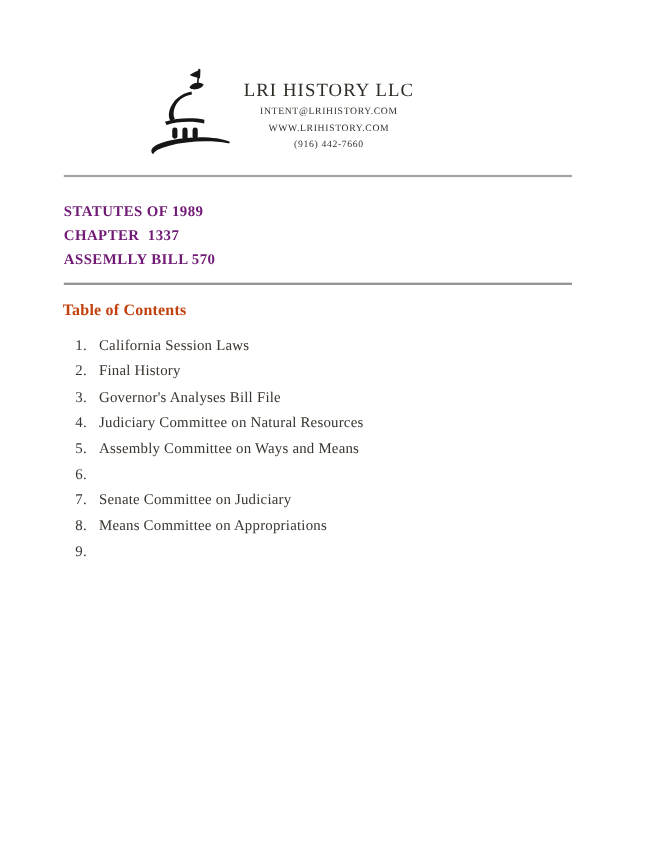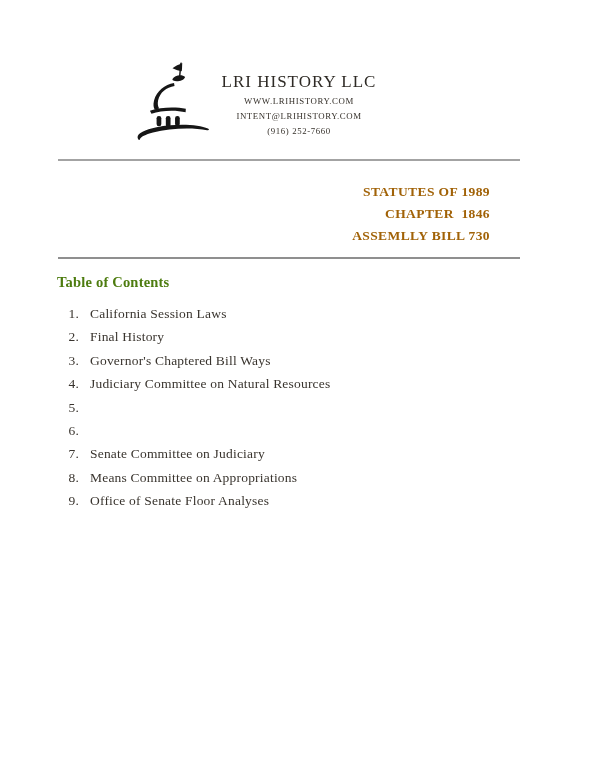--- a/index.html
+++ b/index.html
@@ -56,38 +56,38 @@
   }
   .rule-top { top: 159px; height: 2px; }
   .rule-bottom { top: 257px; height: 1.5px; background: #8f8f8f; }
 
   
   .citation {
     position: absolute;
     left: 58px;
     top: 181px;
     width: 432px;
-    text-align: right;
+    text-align: left;
     font-weight: 700;
     font-size: 13.5px;
     line-height: 22px;
     letter-spacing: 0.4px;
-    color: #a16207;
+    color: #701a75;
   }
   .citation .cit-line { white-space: pre; }
 
   
   .toc-title {
     position: absolute;
     left: 57px;
     top: 274px;
     font-weight: 700;
     font-size: 14.5px;
     letter-spacing: 0.2px;
-    color: #4d7c0f;
+    color: #c2410c;
   }
   .toc-list {
     position: absolute;
     left: 66px;
     top: 307px;
     margin: 0;
     padding: 0;
     list-style: none;
   }
   .toc-item {
@@ -129,67 +129,67 @@
       <rect x="30" y="54.5" width="4.6" height="11" rx="2.2"></rect>
       <rect x="39" y="54.5" width="4.6" height="10" rx="2.2"></rect>
 
       <path d="M2.5,75.5 C2,71.5 9,68 21,65.5 C41,61.5 62,62.8 71,66.8 C72.6,67.5 72.4,68.8 70.2,68.4 C55,65.6 34,66.4 17.5,70.8 C10,72.9 5.5,75 4.8,77.2 C4.2,78.6 2.8,77.8 2.5,75.5 Z"></path>
     </g>
   </svg>
 
   <div class="company-block">
     <div class="company-name">LRI HISTORY LLC</div>
     <div class="contact-block">
+      <div class="contact-line">INTENT@LRIHISTORY.COM</div>
       <div class="contact-line">WWW.LRIHISTORY.COM</div>
-      <div class="contact-line">INTENT@LRIHISTORY.COM</div>
-      <div class="contact-line">(916) 252-7660</div>
+      <div class="contact-line">(916) 442-7660</div>
     </div>
   </div>
 
   <div class="rule rule-top"></div>
   <div class="rule rule-bottom"></div>
 
   <div class="citation">
     <div class="cit-line">STATUTES OF 1989</div>
-    <div class="cit-line">CHAPTER  1846</div>
-    <div class="cit-line">ASSEMLLY BILL 730</div>
+    <div class="cit-line">CHAPTER  1337</div>
+    <div class="cit-line">ASSEMLLY BILL 570</div>
   </div>
 
   <div class="toc-title">Table of Contents</div>
 
   <ol class="toc-list">
     <li class="toc-item">
       <span class="toc-num">1.</span>
       <span class="toc-label">California Session Laws</span>
     </li>
     <li class="toc-item">
       <span class="toc-num">2.</span>
       <span class="toc-label">Final History</span>
     </li>
     <li class="toc-item">
       <span class="toc-num">3.</span>
-      <span class="toc-label">Governor's Chaptered Bill Ways</span>
+      <span class="toc-label">Governor's Analyses Bill File</span>
     </li>
     <li class="toc-item">
       <span class="toc-num">4.</span>
       <span class="toc-label">Judiciary Committee on Natural Resources</span>
     </li>
     <li class="toc-item">
       <span class="toc-num">5.</span>
+      <span class="toc-label">Assembly Committee on Ways and Means</span>
     </li>
     <li class="toc-item">
       <span class="toc-num">6.</span>
     </li>
     <li class="toc-item">
       <span class="toc-num">7.</span>
       <span class="toc-label">Senate Committee on Judiciary</span>
     </li>
     <li class="toc-item">
       <span class="toc-num">8.</span>
       <span class="toc-label">Means Committee on Appropriations</span>
     </li>
     <li class="toc-item">
       <span class="toc-num">9.</span>
-      <span class="toc-label">Office of Senate Floor Analyses</span>
     </li>
   </ol>
 
 </div>
 
 </body></html>

